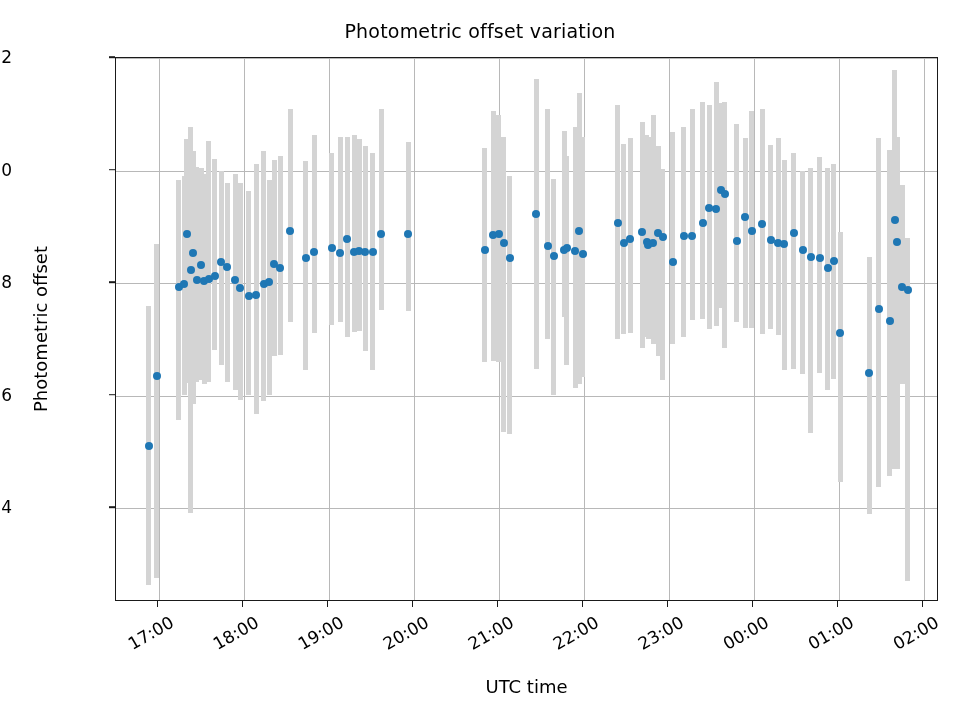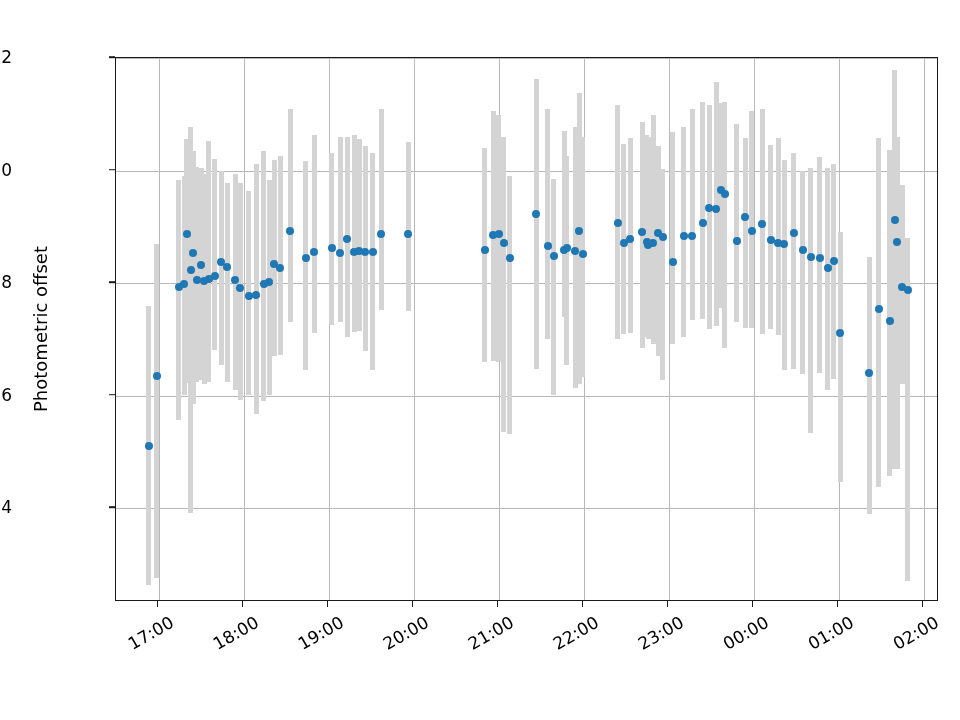--- a/index.html
+++ b/index.html
@@ -112,20 +112,21 @@
     text-align: center;
     font-size: 18px;
     color: #000000;
   }
 </style>
 </head>
 <body>
 
 <div id="figure">
 
+  <div id="chart-title">Photometric offset variation</div>
 
   <div id="ylabel" style="left: 30px; top: 412px; transform: rotate(-90deg); transform-origin: 0px 0px;">Photometric offset</div>
 
   <div id="plot-area">
     <div id="gridlines-h">
         <div class="gridline-h" style="top: 450.145px;"></div>
         <div class="gridline-h" style="top: 337.609px;"></div>
         <div class="gridline-h" style="top: 225.072px;"></div>
         <div class="gridline-h" style="top: 112.536px;"></div>
         <div class="gridline-h" style="top: 0px;"></div>
@@ -346,14 +347,15 @@
       <div class="xtick-mark" style="left: 667.634px;"></div>
       <div class="xtick-label" style="left: 476.634px; width: 200px; transform-origin: 200px 0px;">23:00</div>
       <div class="xtick-mark" style="left: 752.655px;"></div>
       <div class="xtick-label" style="left: 561.655px; width: 200px; transform-origin: 200px 0px;">00:00</div>
       <div class="xtick-mark" style="left: 837.676px;"></div>
       <div class="xtick-label" style="left: 646.676px; width: 200px; transform-origin: 200px 0px;">01:00</div>
       <div class="xtick-mark" style="left: 922.696px;"></div>
       <div class="xtick-label" style="left: 731.696px; width: 200px; transform-origin: 200px 0px;">02:00</div>
     </div>
 
+  <div id="xlabel">UTC time</div>
 
 </div>
 
 </body></html>

